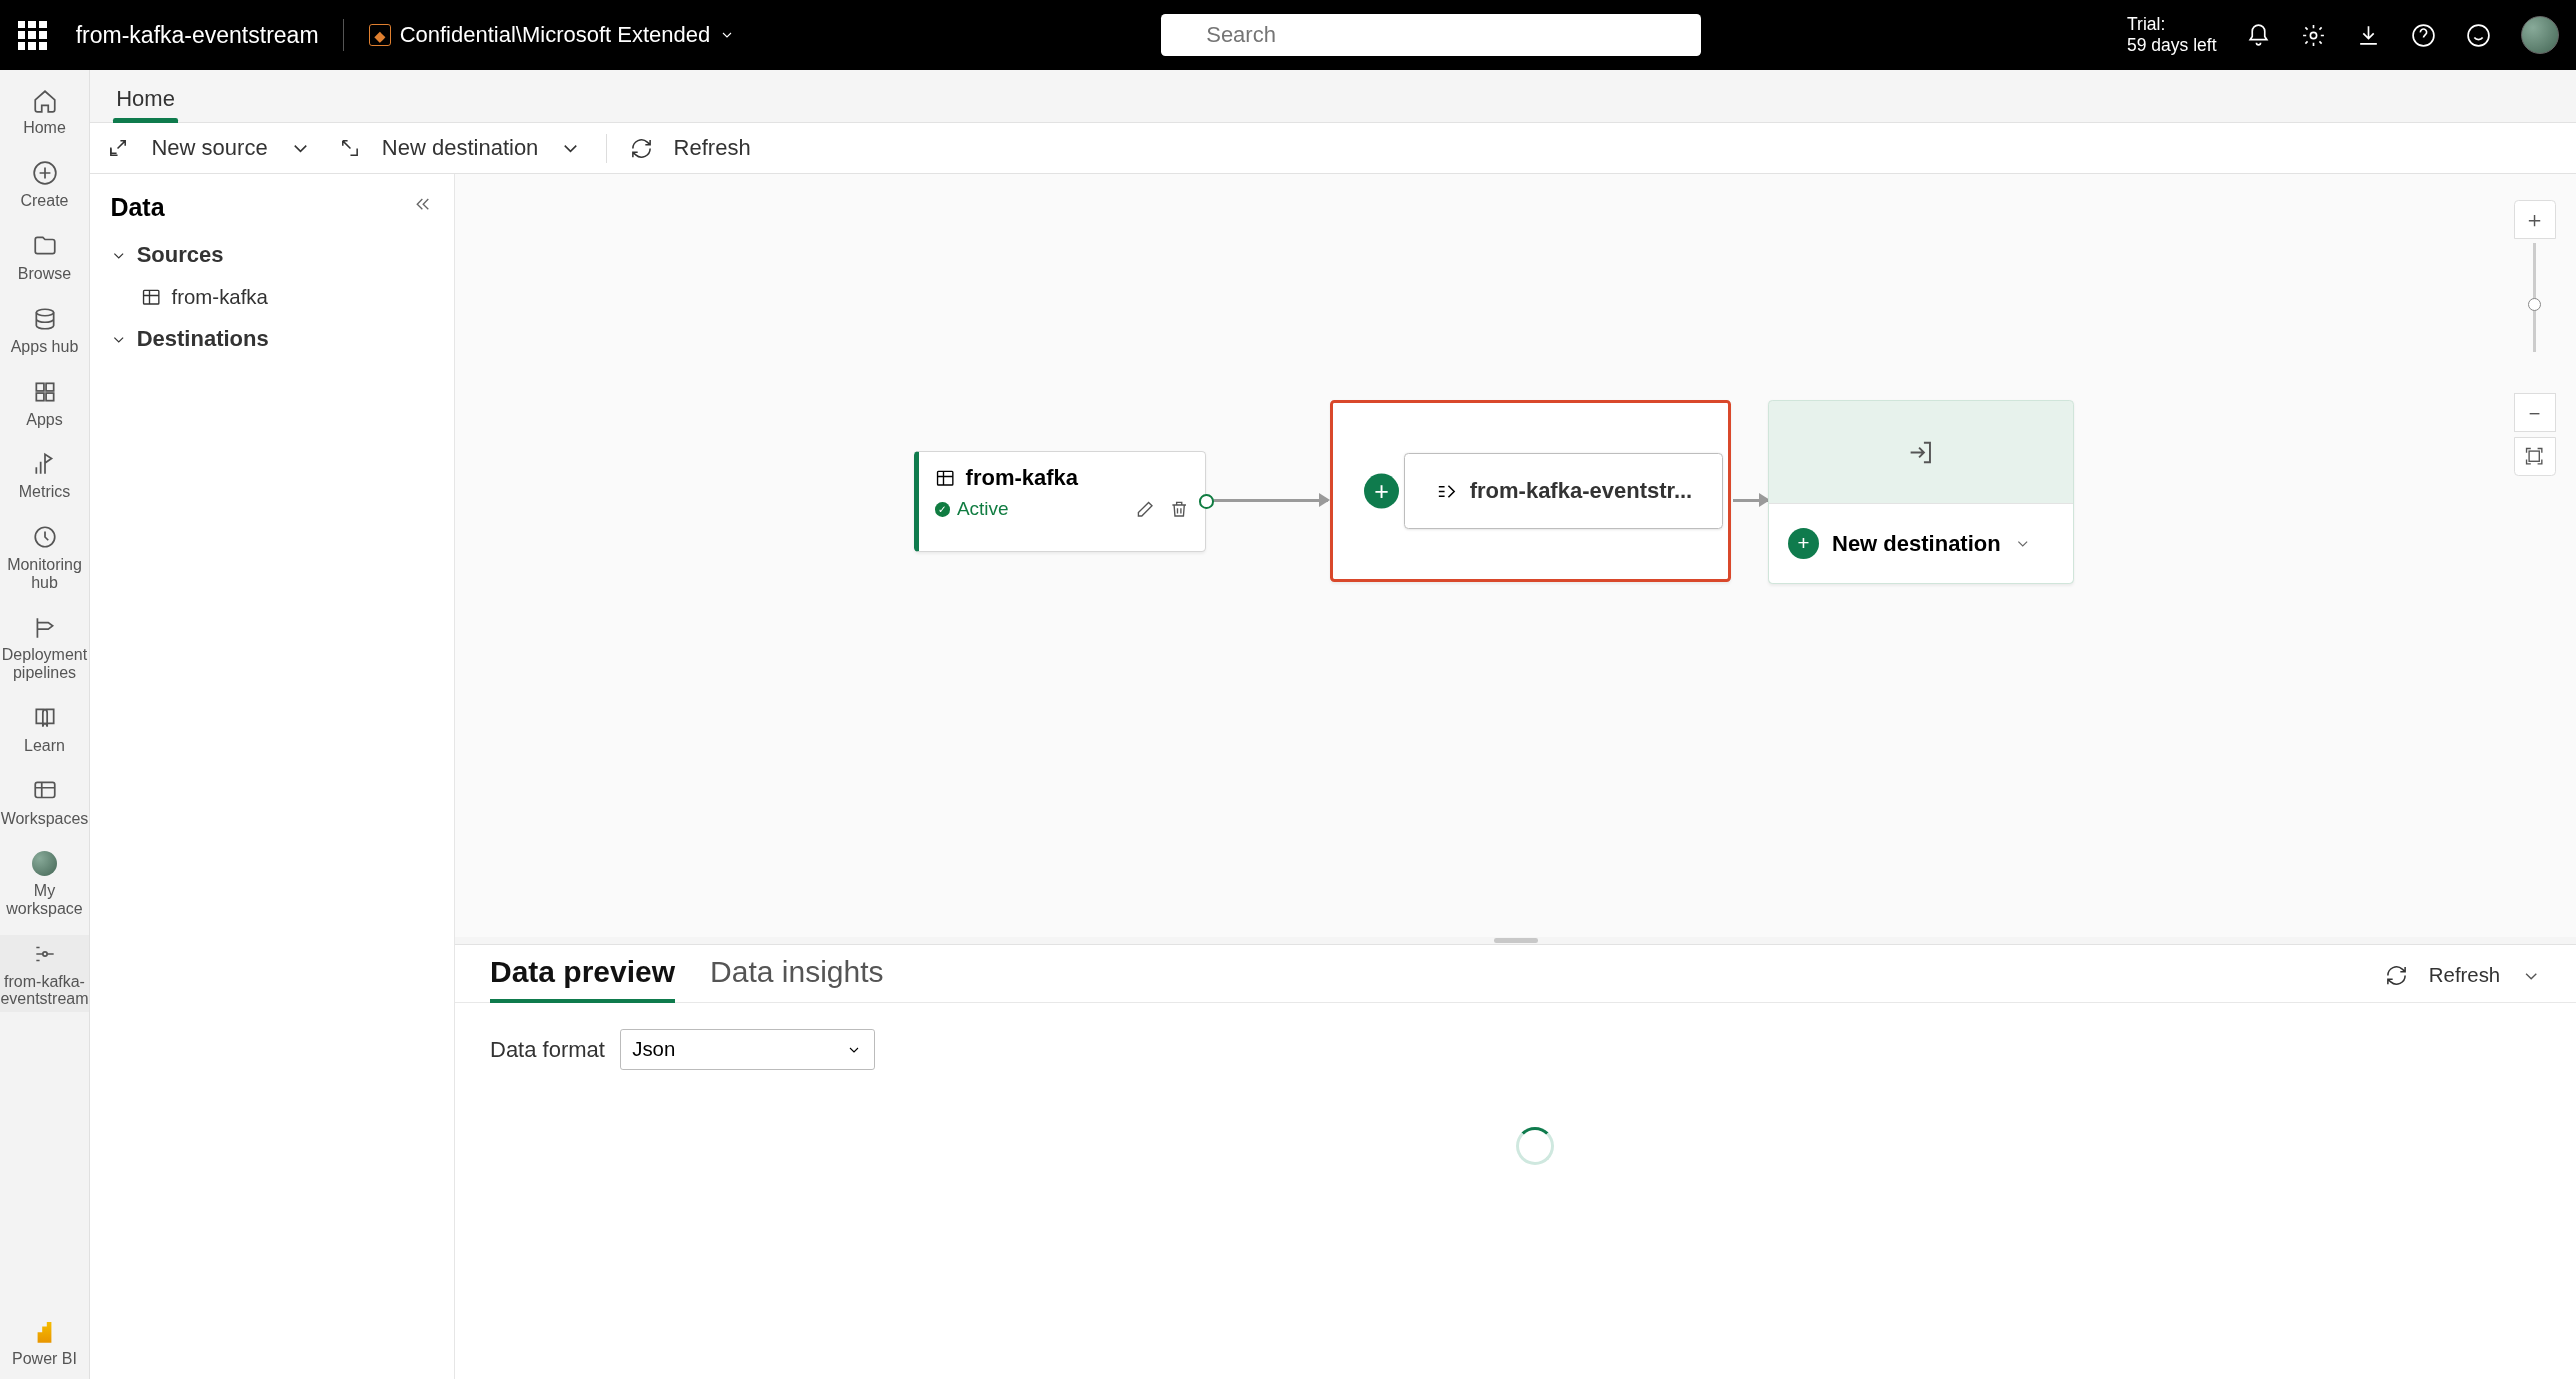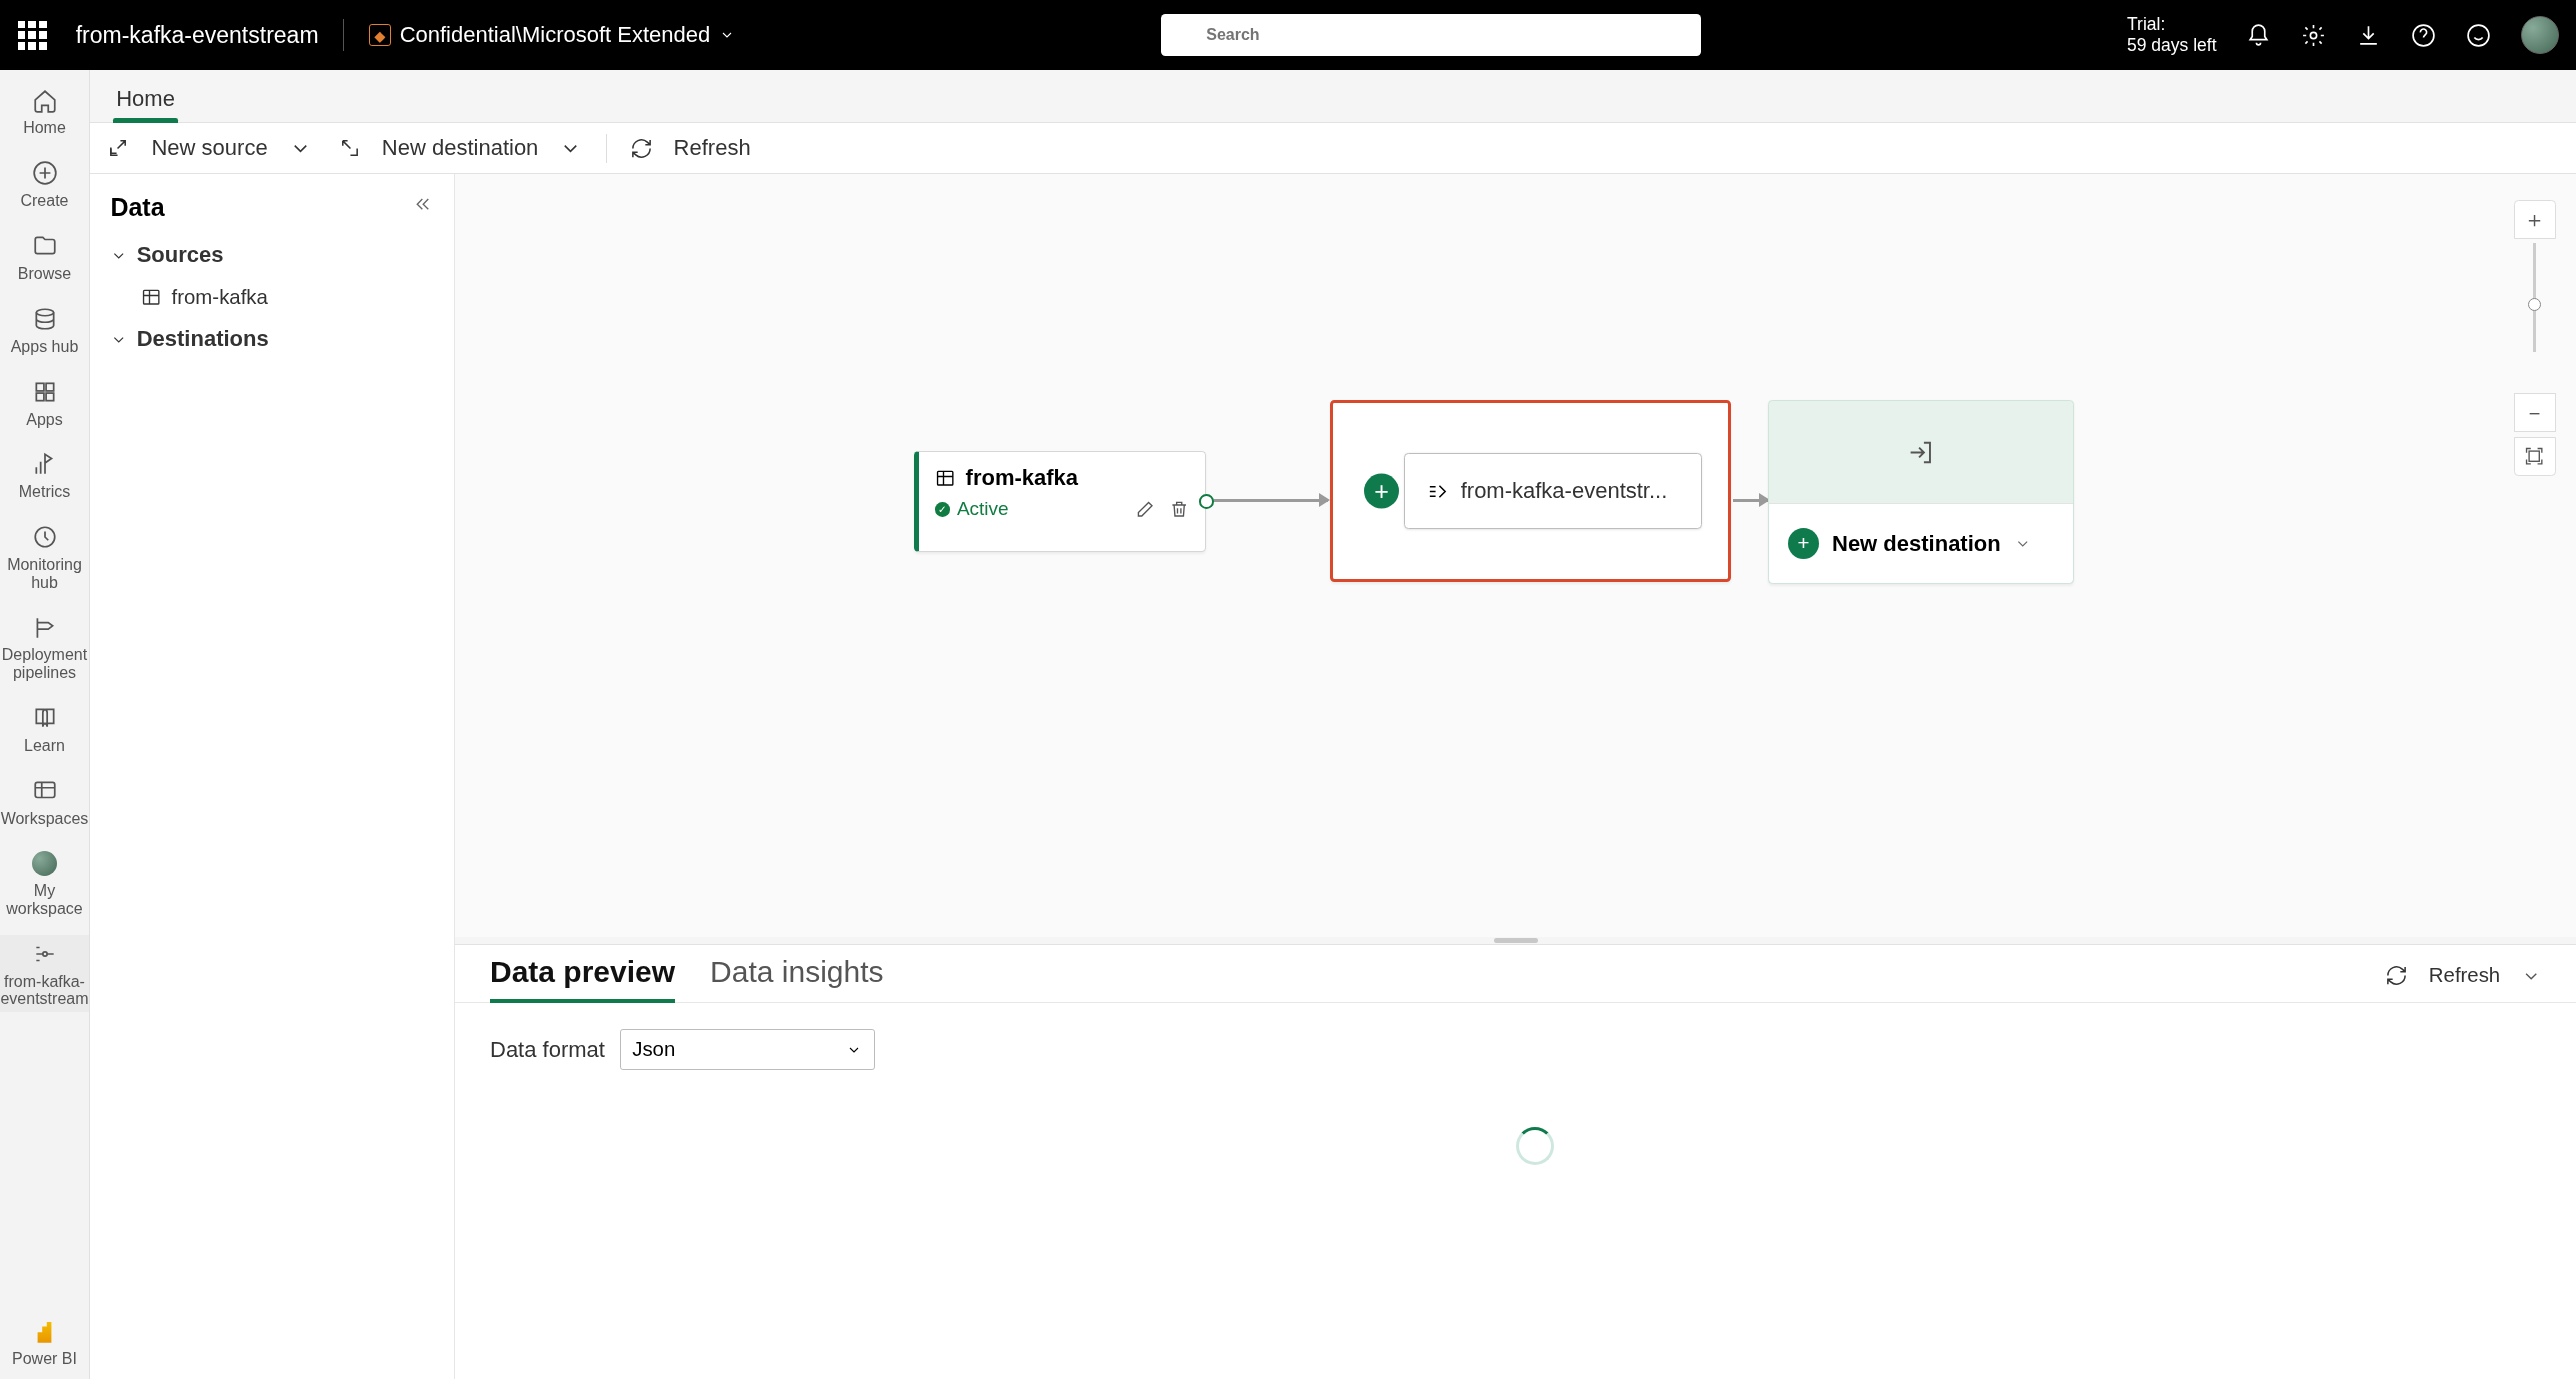--- a/index.html
+++ b/index.html
@@ -8,21 +8,21 @@
 
 .topbar { height: 70px; background: #000; color: #fff; display: flex; align-items: center; padding: 0 17.5px; gap: 17.5px; }
 .waffle { width: 29px; height: 29px; display: grid; grid-template-columns: repeat(3,1fr); grid-template-rows: repeat(3,1fr); gap: 2.9px; cursor: pointer;}
 .waffle span { background:#fff; }
 .topbar-title { font-size: 23px; margin-left: 11.7px; }
 .topbar-sep { width:0.7px; height:32px; background:#555; margin: 0 7.3px;}
 .sens { display:flex; align-items:center; gap:8.8px; cursor:pointer;}
 .sens-icon { width:22px; height:22px; border:1.5px solid #e08030; border-radius:2.9px; display:flex; align-items:center; justify-content:center; color:#e08030; font-size:14.6px;}
 .topbar-spacer1 { flex:1; }
 .search { width: 540px; height: 42px; background:#fff; border-radius:4.4px; display:flex; align-items:center; padding:0 14.6px; gap:10.2px; }
-.search input { border:none; outline:none; flex:1; font-size:16px;font-weight:bold; }
+.search input { border:none; outline:none; flex:1; font-size:22px; }
 .topbar-right { display:flex; align-items:center; gap:29px; margin-left:auto; }
 .trial { font-size:17.5px; line-height:1.2; }
 .top-icon { width:26px; height:26px; color:#fff; cursor:pointer; display:flex; align-items:center; justify-content:center; }
 .avatar { width:38px; height:38px; border-radius:50%; background: radial-gradient(circle at 30% 30%, #8a9, #465); border:1.5px solid #666;}
 
 
 .leftrail { position:absolute; top:70px; left:0; width:90px; bottom:0; background:#f3f3f3; border-right:0.7px solid #e0e0e0; display:flex; flex-direction:column; align-items:center; padding-top:11.7px; gap: 13px;}
 .rail-item { width:100%; display:flex; flex-direction:column; align-items:center; gap:4.4px; cursor:pointer; padding: 4.4px 0;}
 .rail-item .ri-icon { width:29px; height:29px; display:flex; align-items:center; justify-content:center; color:#555;}
 .rail-item .ri-label { font-size:16px; color:#555; text-align:center; line-height:1.1; }
@@ -67,21 +67,21 @@
 .ns-row1 { display:flex; align-items:center; gap:10.2px;}
 .ns-row2 { display:flex; align-items:center; gap:7.3px; font-size:19px;}
 .ns-actions { display:flex; gap:13px; margin-left:auto; color:#555;}
 .status-dot { width:14.6px; height:14.6px; border-radius:50%; background:#107c41; display:inline-flex; align-items:center; justify-content:center; color:#fff; font-size:10.2px;}
 .status-text { color:#107c41; }
 
 .port { position:absolute; width:14.6px; height:14.6px; border:2.2px solid #107c41; border-radius:50%; background:#fff; }
 
 .node-stream { left:875px; top:226px; width:401px; height:182px; border:3.6px solid #d9482b; padding:26px; display:flex; align-items:center; gap:17.5px;}
 .plus-badge { width:35px; height:35px; background:#0f7b4d; border-radius:50%; color:#fff; display:flex; align-items:center; justify-content:center; font-size:25px; position:absolute; left:31px; top:50%; transform:translateY(-50%);}
-.stream-inner { flex:1; margin-left:45px; border:1.5px solid #bdbdbd; border-radius:4.4px; height:76px; display:flex; align-items:center; gap:11.7px; padding:0 21px; box-shadow: 0 0.7px 2.2px rgba(0,0,0,0.1);}
+.stream-inner { flex:1; margin-left:45px; border:1.5px solid #bdbdbd; border-radius:4.4px; height:76px; display:flex; align-items:center; gap:11.7px; padding:0 30px; box-shadow: 0 0.7px 2.2px rgba(0,0,0,0.1); font-weight: bold;}
 .stream-inner span.lbl { font-size:22px; color:#333; white-space:nowrap; overflow:hidden; text-overflow:ellipsis;}
 
 .node-dest { left:1313px; top:226px; width:306px; height:184px; background:#e7f2ec; border:0.7px solid #d0e5da; border-radius:4.4px; display:flex; flex-direction:column;}
 .dest-top { flex:1; display:flex; align-items:center; justify-content:center;}
 .dest-bottom { height:80px; background:#fff; border-top:0.7px solid #e3e3e3; display:flex; align-items:center; gap:13px; padding:0 19px; border-radius:0 0 4.4px 4.4px;}
 .dest-plus { width:31px; height:31px; background:#0f7b4d; border-radius:50%; color:#fff; display:flex; align-items:center; justify-content:center; font-size:20.4px;}
 
 
 .arrow { position:absolute; height:2.9px; background:#9a9a9a;}
 .arrow::after { content:""; position:absolute; right:-1.5px; top:-5.8px; border-left:11.7px solid #9a9a9a; border-top:7.3px solid transparent; border-bottom:7.3px solid transparent;}

